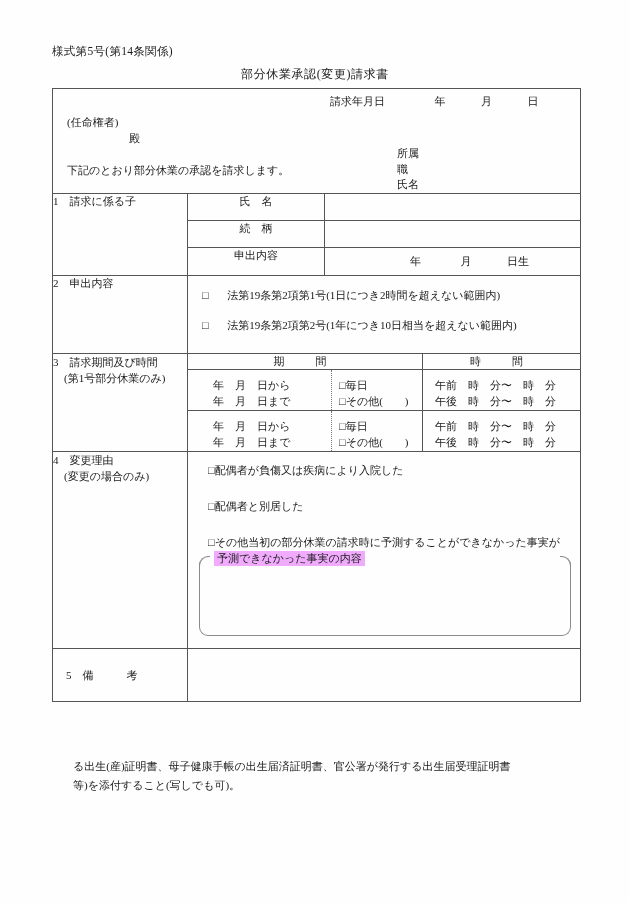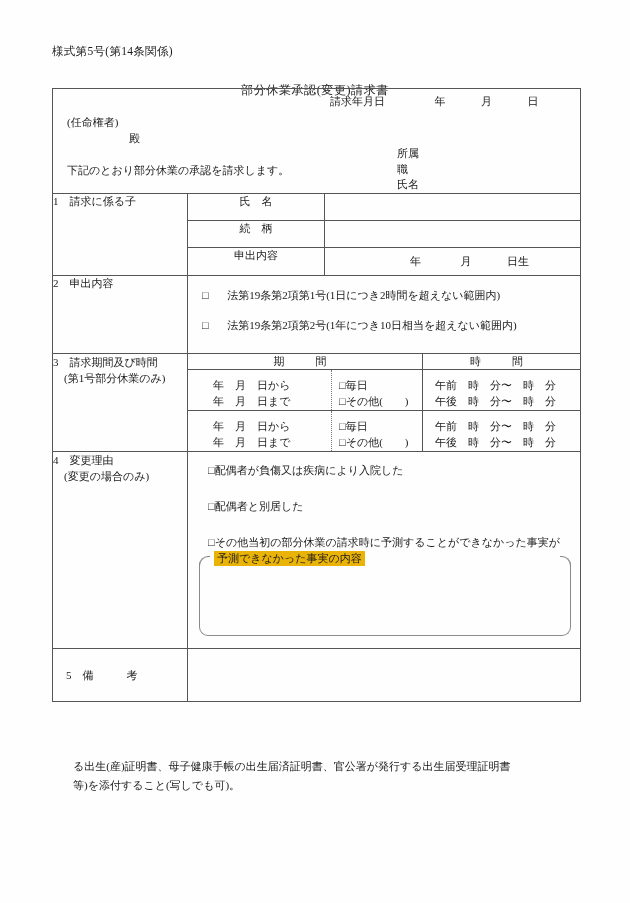--- a/index.html
+++ b/index.html
@@ -27,21 +27,21 @@
     left: 52px;
     top: 44px;
     font-size: 11.5px;
     letter-spacing: .3px;
     white-space: nowrap;
   }
   .doc-title {
     position: absolute;
     left: 0;
     right: 0;
-    top: 82px;
+    top: 66px;
     text-align: center;
     font-size: 12px;
     letter-spacing: .6px;
   }
 
   
   .form-table {
     position: absolute;
     left: 52px;
     top: 88px;
@@ -234,21 +234,21 @@
   .freeform-box::after {
     right: -1px;
     border-right: 1px solid #8a8a8a;
     border-top-right-radius: 9px;
   }
   .freeform-label {
     position: absolute;
     left: 26px;
     top: 99px;
     font-size: 11px;
-    background: #eab308;
+    background: #f0abfc;
     padding: 0 3px;
   }
 
   
   .remarks-label {
     font-size: 11px;
     white-space: nowrap;
     margin-left: 13px;
   }
 

